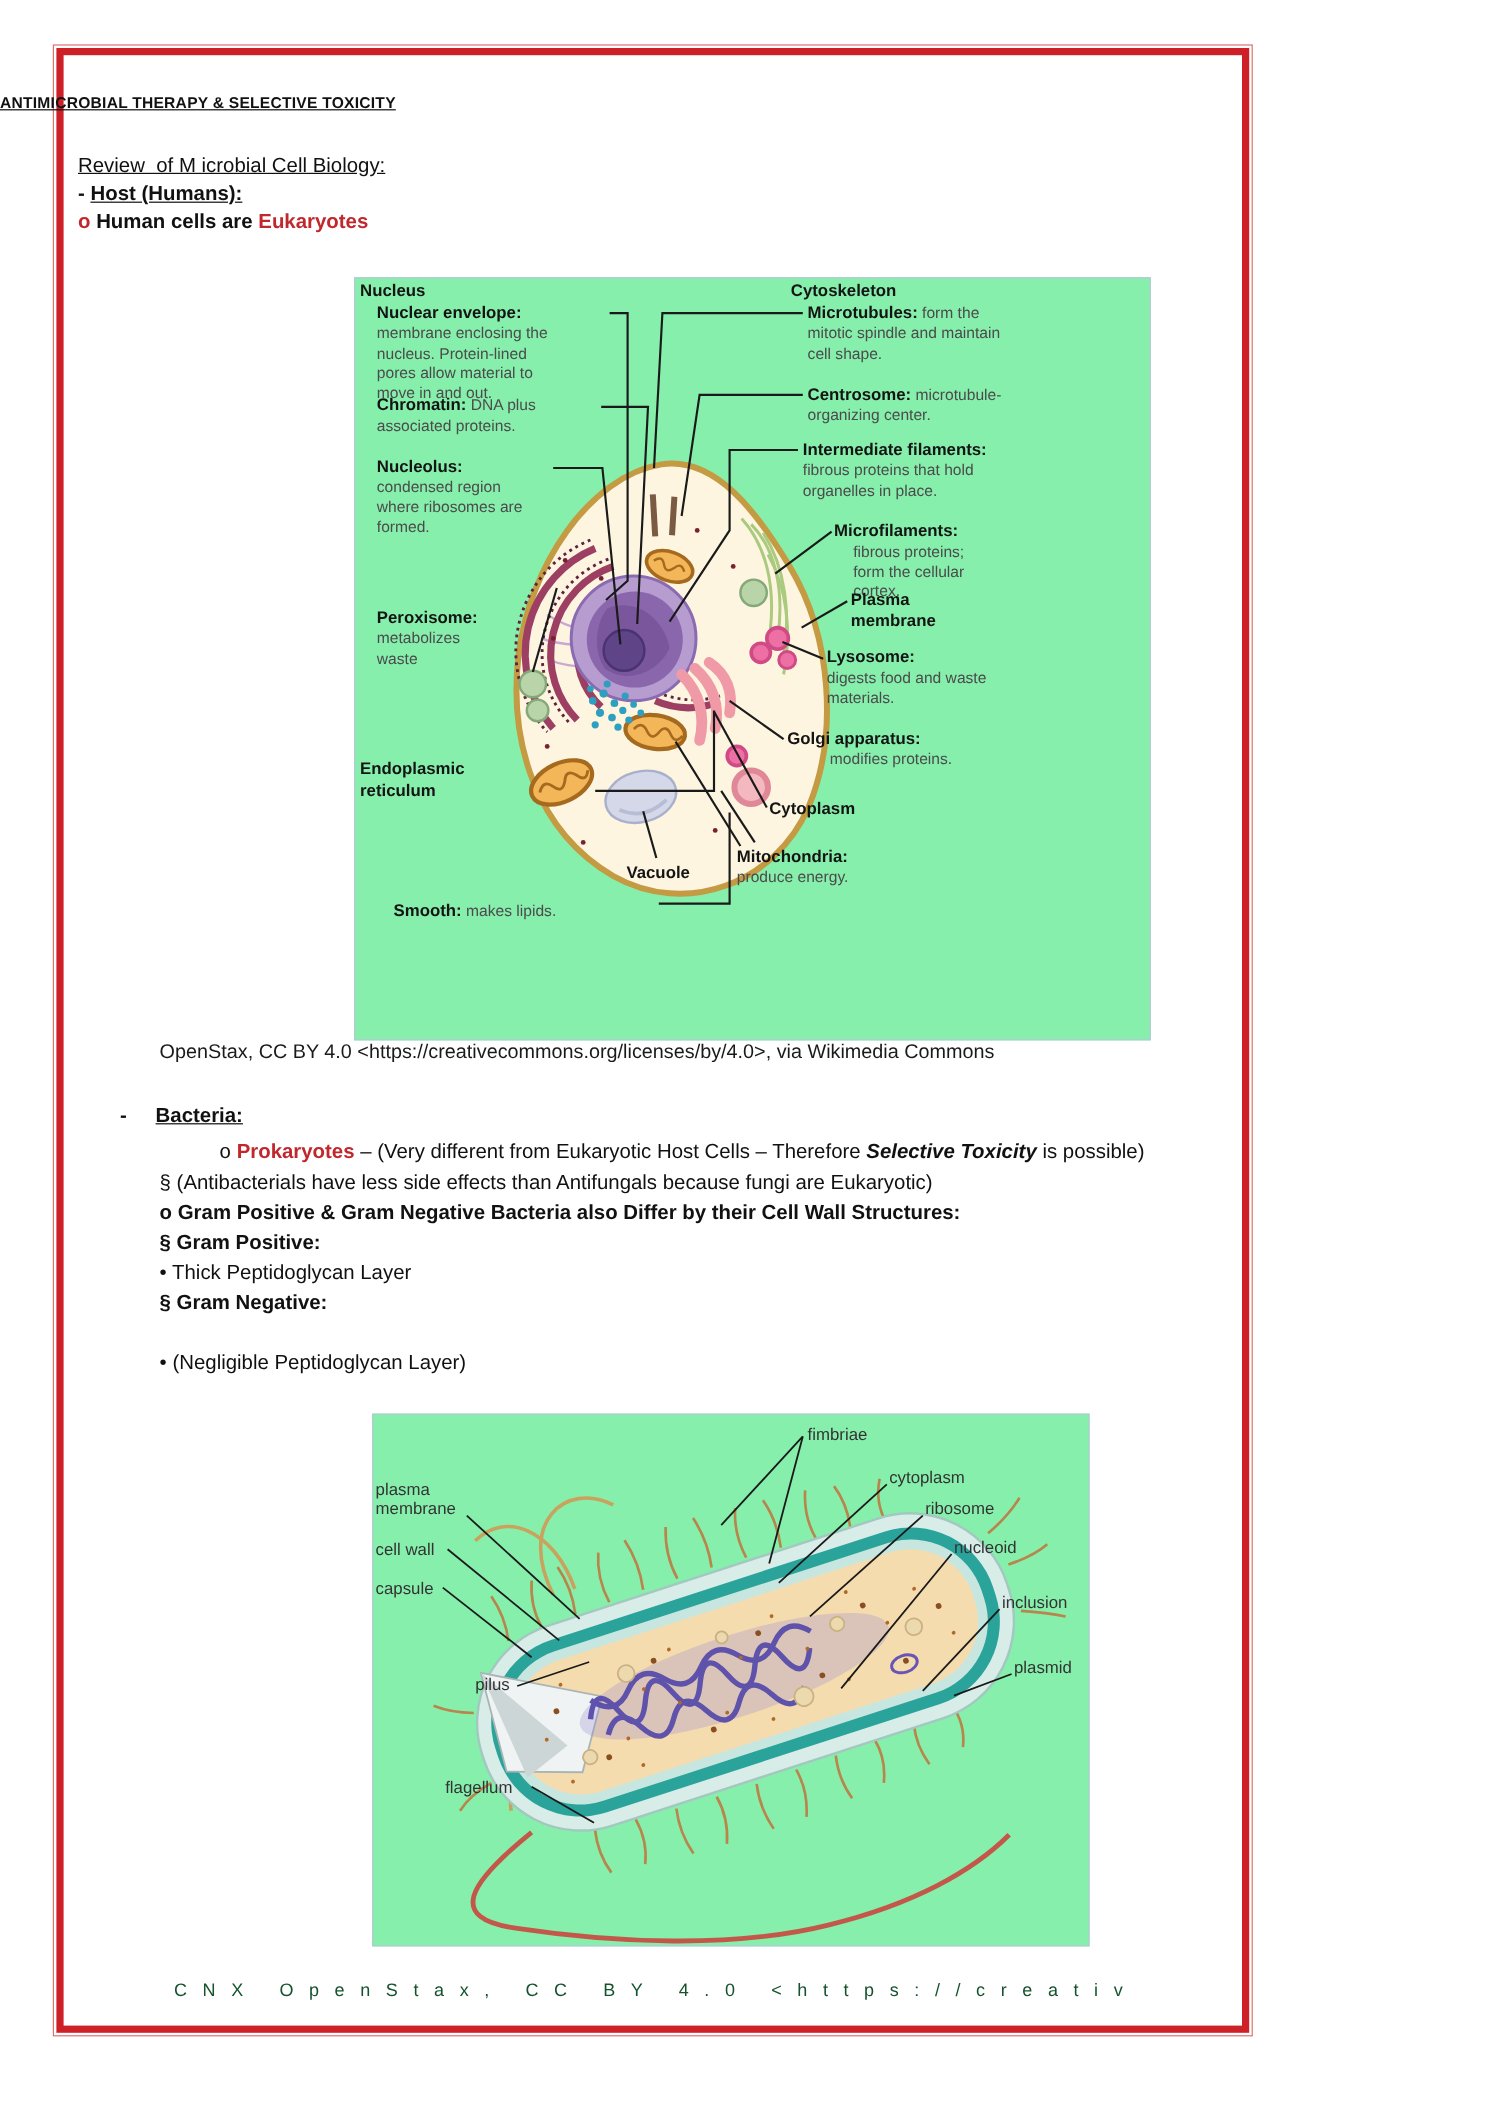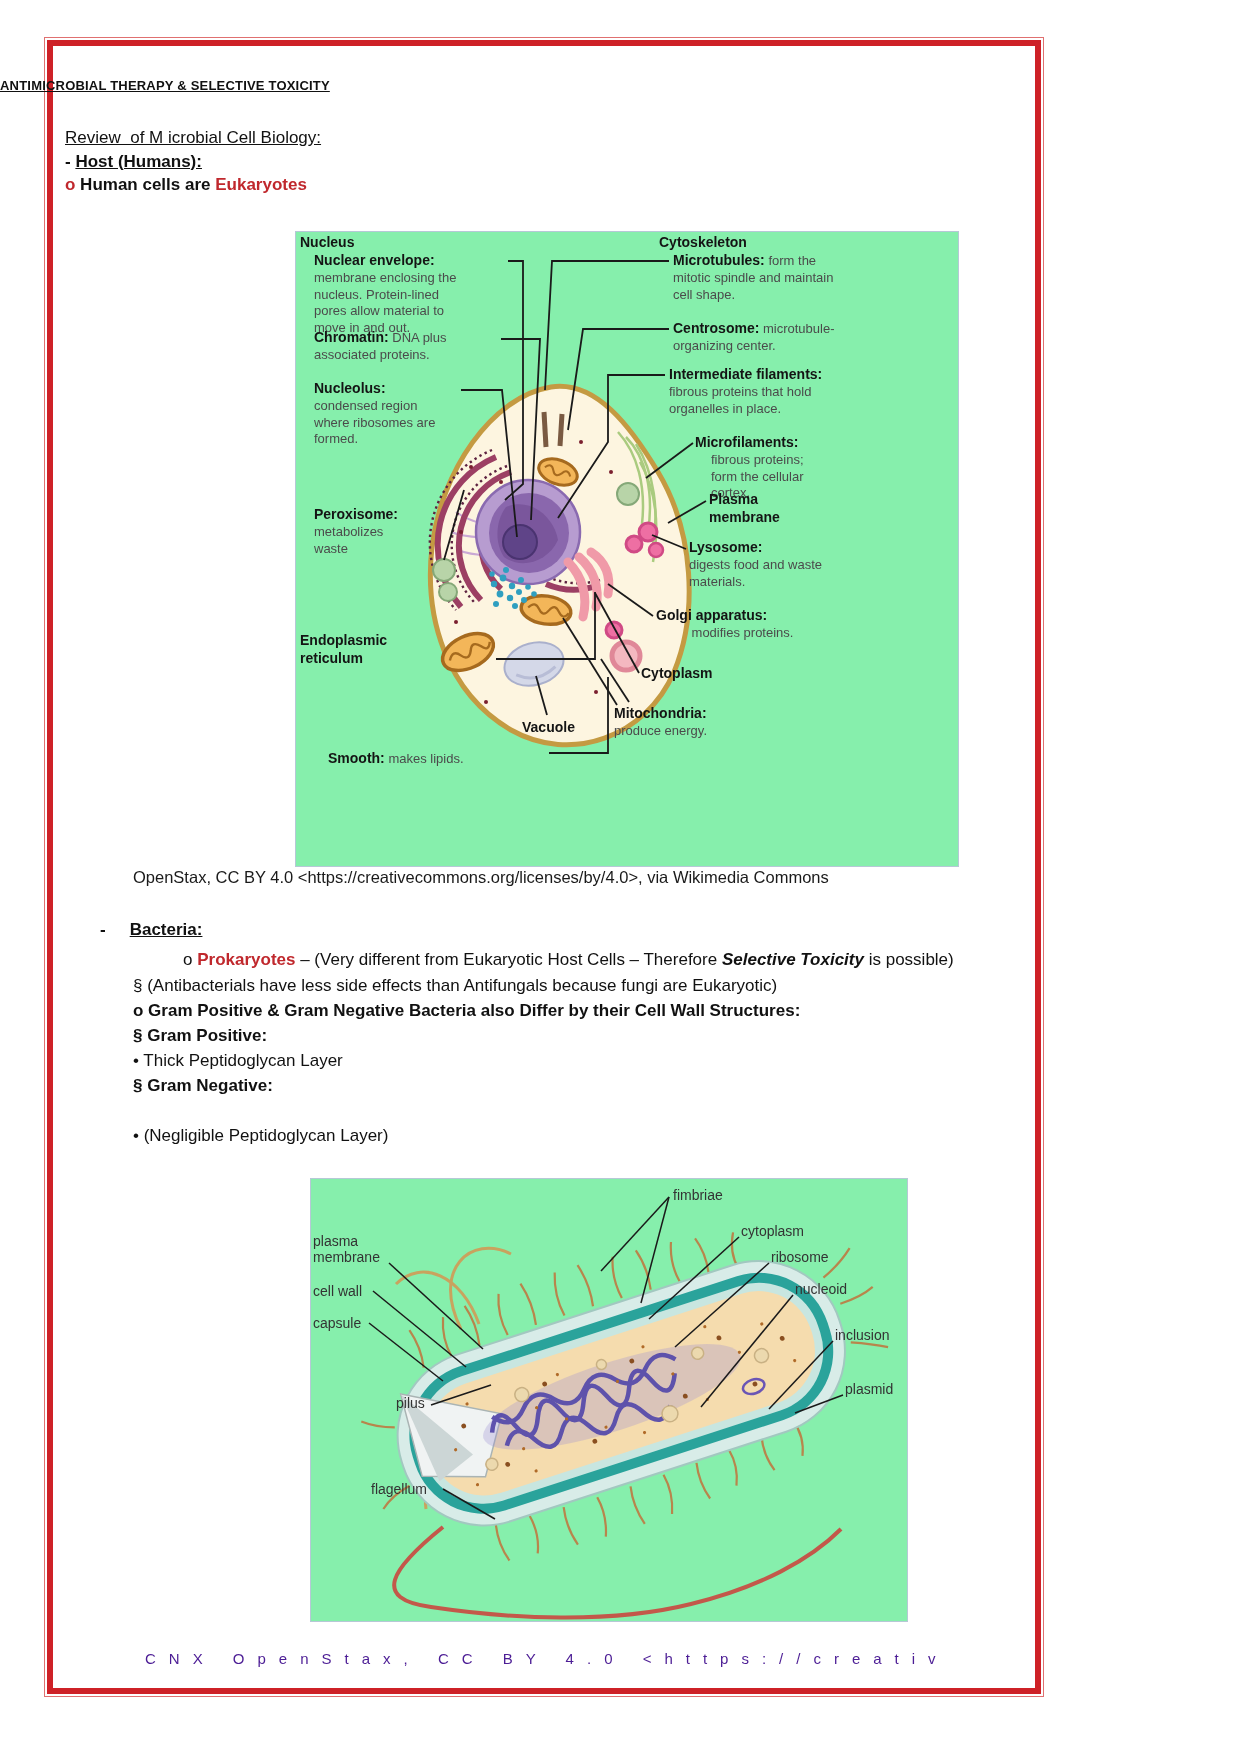--- a/index.html
+++ b/index.html
@@ -23,21 +23,21 @@
   .lbl{position:absolute;font-size:13px;line-height:1.28;color:#4b4b4b;z-index:4;}
   .lbl b{color:#141414;font-size:14px;}
   .hd{font-weight:bold;color:#141414;font-size:14px;}
   .blbl{position:absolute;font-size:14px;color:#333;z-index:4;line-height:1.15;}
   .attr1{left:133px;top:868px;font-size:16.5px;color:#1a1a1a;}
   .bhead{left:100px;top:920px;font-size:17px;font-weight:bold;}
   .bhead .u{text-decoration:underline;margin-left:24px;}
   .bl{font-size:17px;z-index:3;position:absolute;white-space:nowrap;}
   .b{font-weight:bold;}
   .bi{font-weight:bold;font-style:italic;}
-  .spaced{left:145px;top:1650px;font-size:15px;letter-spacing:13px;white-space:nowrap;z-index:6;color:#4c1d95;}
+  .spaced{left:145px;top:1650px;font-size:15px;letter-spacing:13px;white-space:nowrap;z-index:6;color:#14532d;}
   svg{display:block;}
 </style>
 </head>
 <body>
 
 <div class="page">
   <div class="red-border"></div>
 
   <div class="abs title">ANTIMICROBIAL THERAPY &amp; SELECTIVE TOXICITY</div>
   <div class="abs review">Review  of M icrobial Cell Biology:</div>

